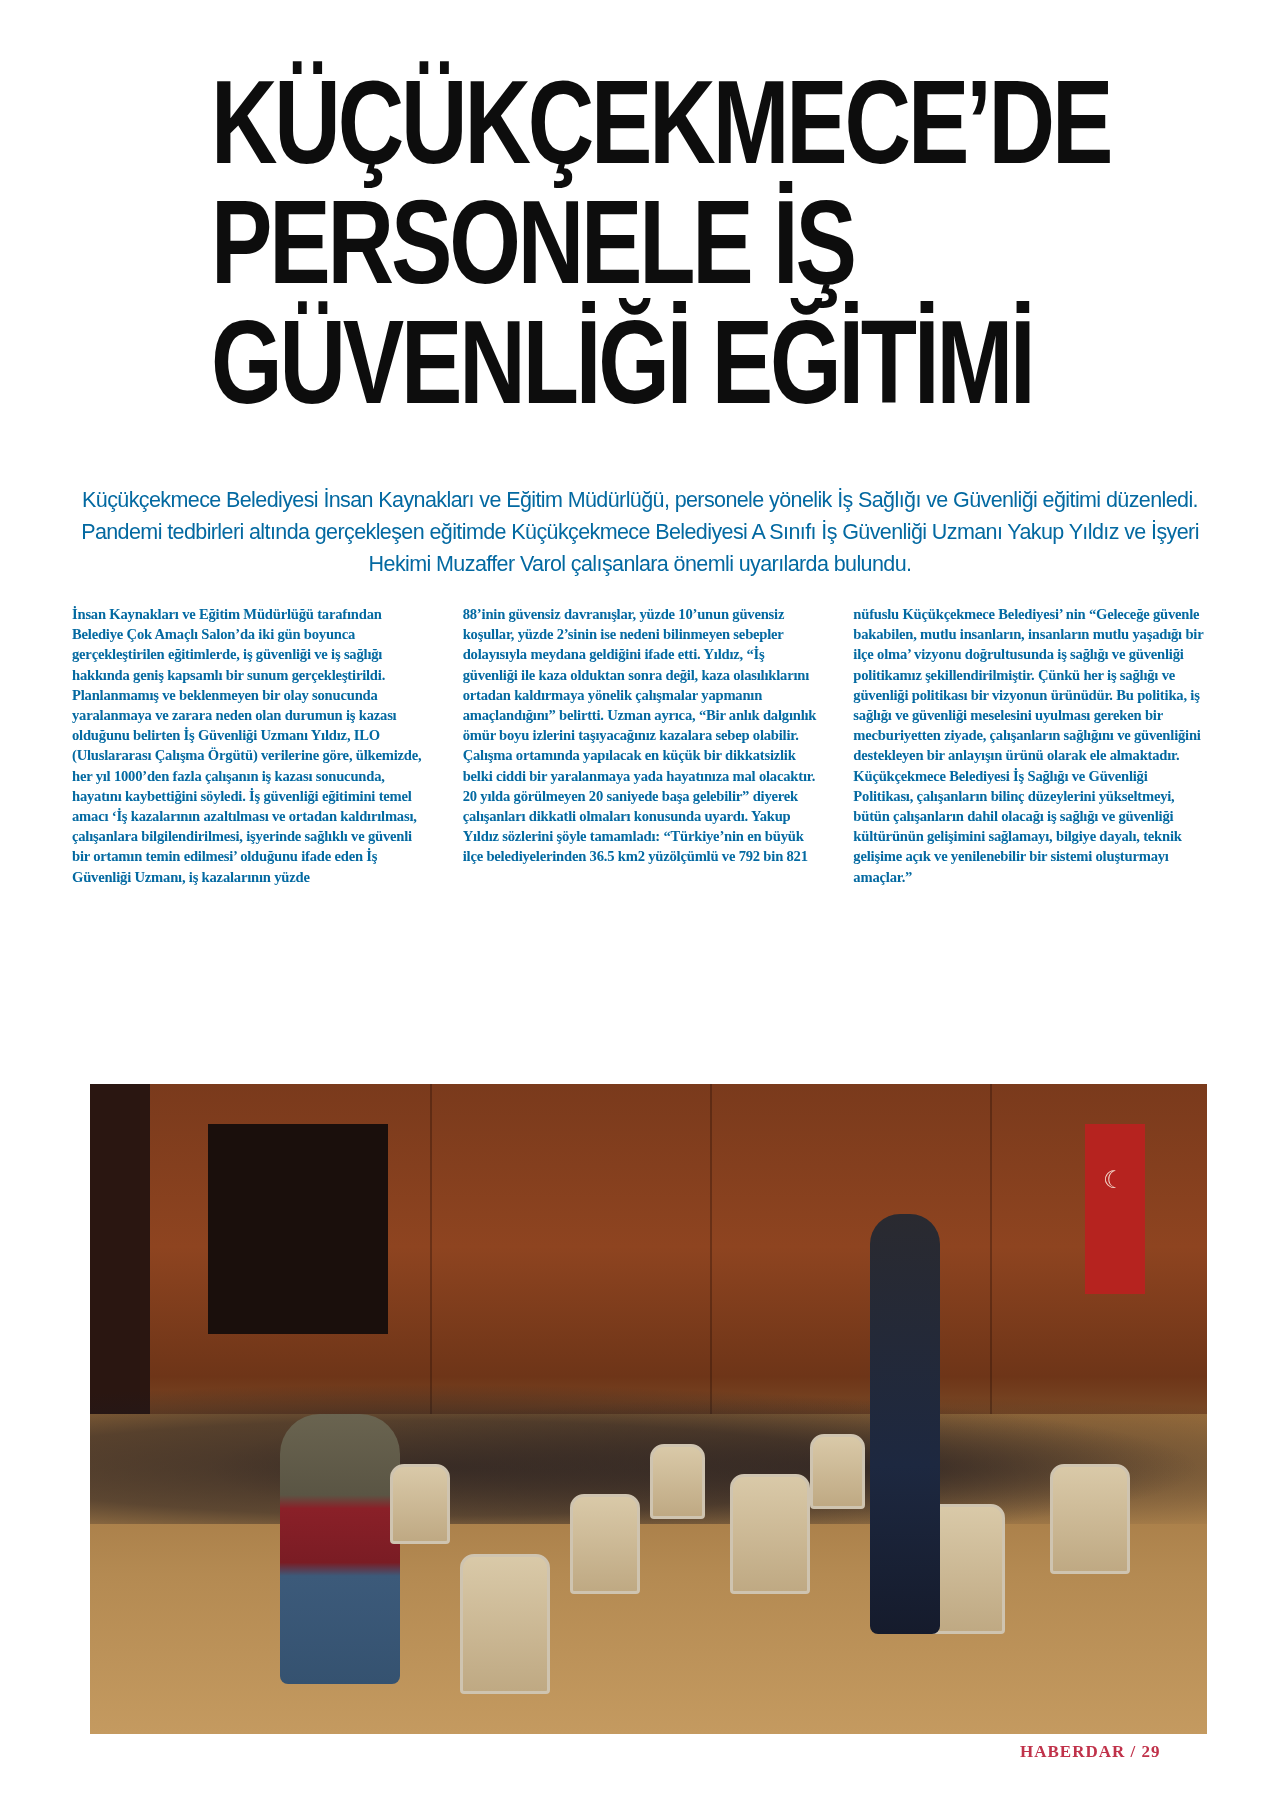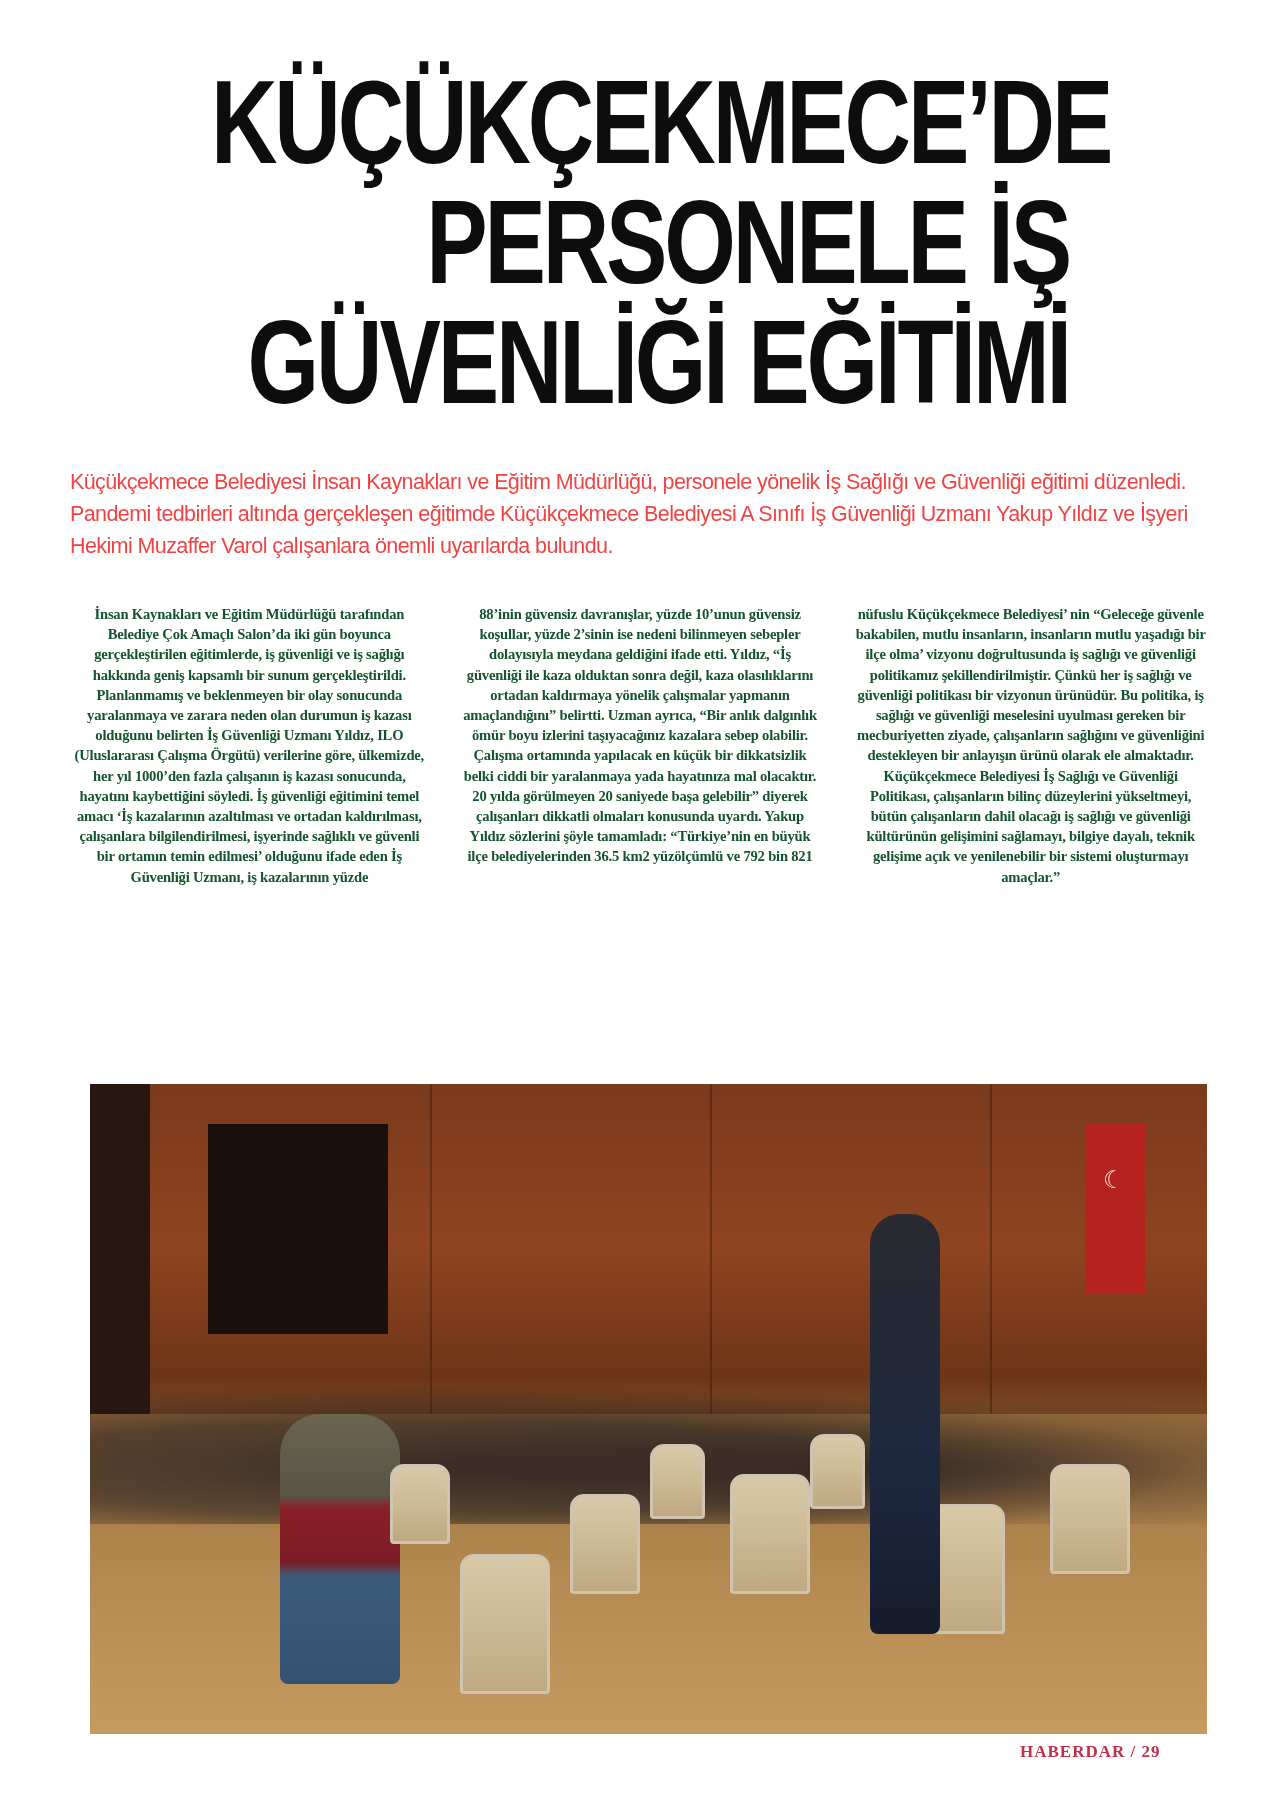--- a/index.html
+++ b/index.html
@@ -1,23 +1,23 @@
 <!DOCTYPE html>
 <html><head>
 <meta charset="utf-8">
 <style>
   html, body { margin:0; padding:0; background:#ffffff; }
   body { width:1280px; height:1813px; position:relative; overflow:hidden; font-family:"Liberation Serif", serif; color:#2a2a2a; }
-  .headline { position:absolute; left:90px; top:62px; width:1100px; text-align:right; }
+  .headline { position:absolute; left:90px; top:62px; width:1100px; text-align:left; }
   .headline .line { display:block; font-family:"Liberation Sans", sans-serif; font-weight:bold; color:#0d0d0d;
     font-size:118px; line-height:120px; letter-spacing:-4px; transform:scaleX(0.78); transform-origin:center; white-space:nowrap; }
-  .lead { position:absolute; left:70px; top:466px; width:1140px; 
-    font-family:"Liberation Sans", sans-serif; font-size:21.5px; line-height:32px; color:#ef4444; letter-spacing:-0.6px; }
+  .lead { position:absolute; left:70px; top:484px; width:1140px; text-align:center;
+    font-family:"Liberation Sans", sans-serif; font-size:21.5px; line-height:32px; color:#0369a1; letter-spacing:-0.6px; }
   .cols { position:absolute; left:72px; top:604px; width:1136px; display:flex; gap:36px; }
-  .col { flex:1; font-size:14.6px; line-height:20.2px; color:#14532d; text-align:center; font-weight:bold; letter-spacing:-0.2px; }
+  .col { flex:1; font-size:14.6px; line-height:20.2px; color:#0369a1; text-align:left; font-weight:bold; letter-spacing:-0.2px; }
   .col p { margin:0; }
   .photo { position:absolute; left:90px; top:1084px; width:1117px; height:650px; overflow:hidden;
     background:linear-gradient(180deg,#7a3a1c 0%,#8e4420 25%,#6e3518 45%,#8a6a3c 60%,#a57a44 80%,#b07f48 100%); }
   .photo .wall-l { position:absolute; left:0; top:0; width:60px; height:330px; background:#2a1611; }
   .photo .door { position:absolute; left:118px; top:40px; width:180px; height:210px; background:#1a0f0c; }
   .photo .panel { position:absolute; top:0; height:330px; width:2px; background:rgba(40,15,5,0.35); }
   .photo .flag { position:absolute; right:62px; top:40px; width:60px; height:170px; background:#b6231f; }
   .photo .flag span { position:absolute; left:18px; top:42px; color:#f4d9cc; font-size:24px; font-family:"DejaVu Sans", sans-serif; }
   .photo .floor { position:absolute; left:0; top:330px; width:100%; height:320px;
     background:linear-gradient(180deg,#9a6e3c 0%,#b48a52 50%,#c49a60 100%); }

